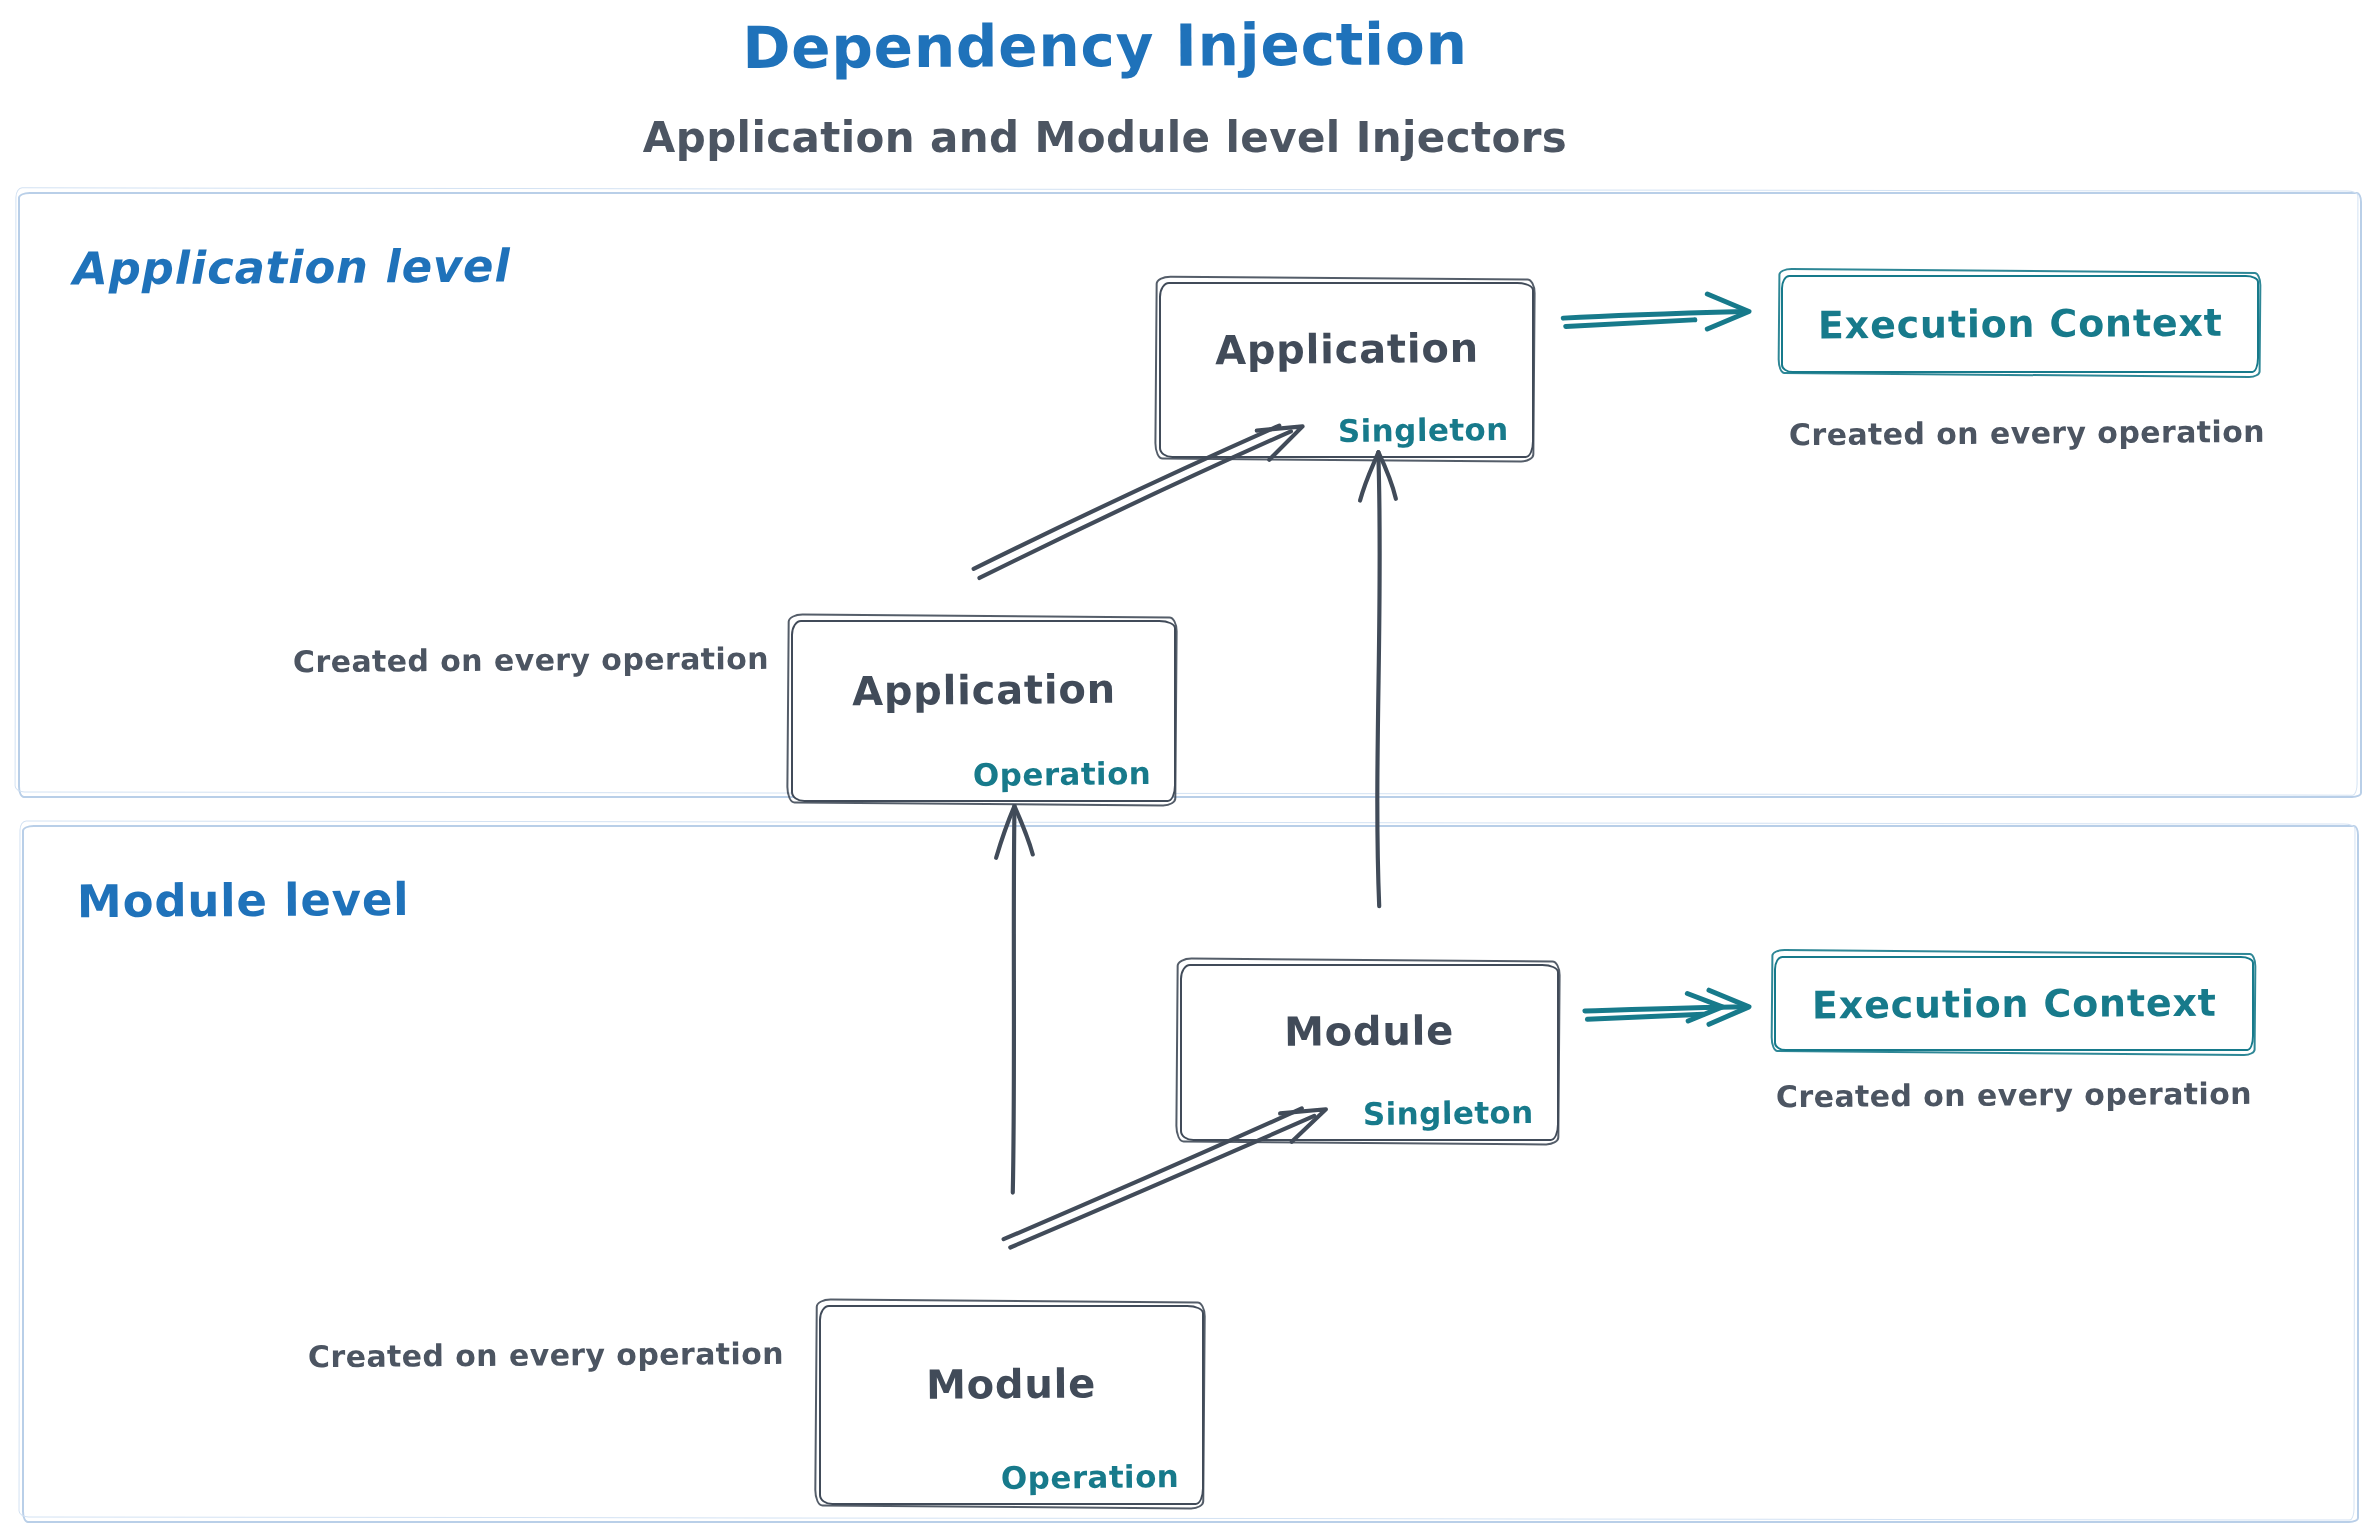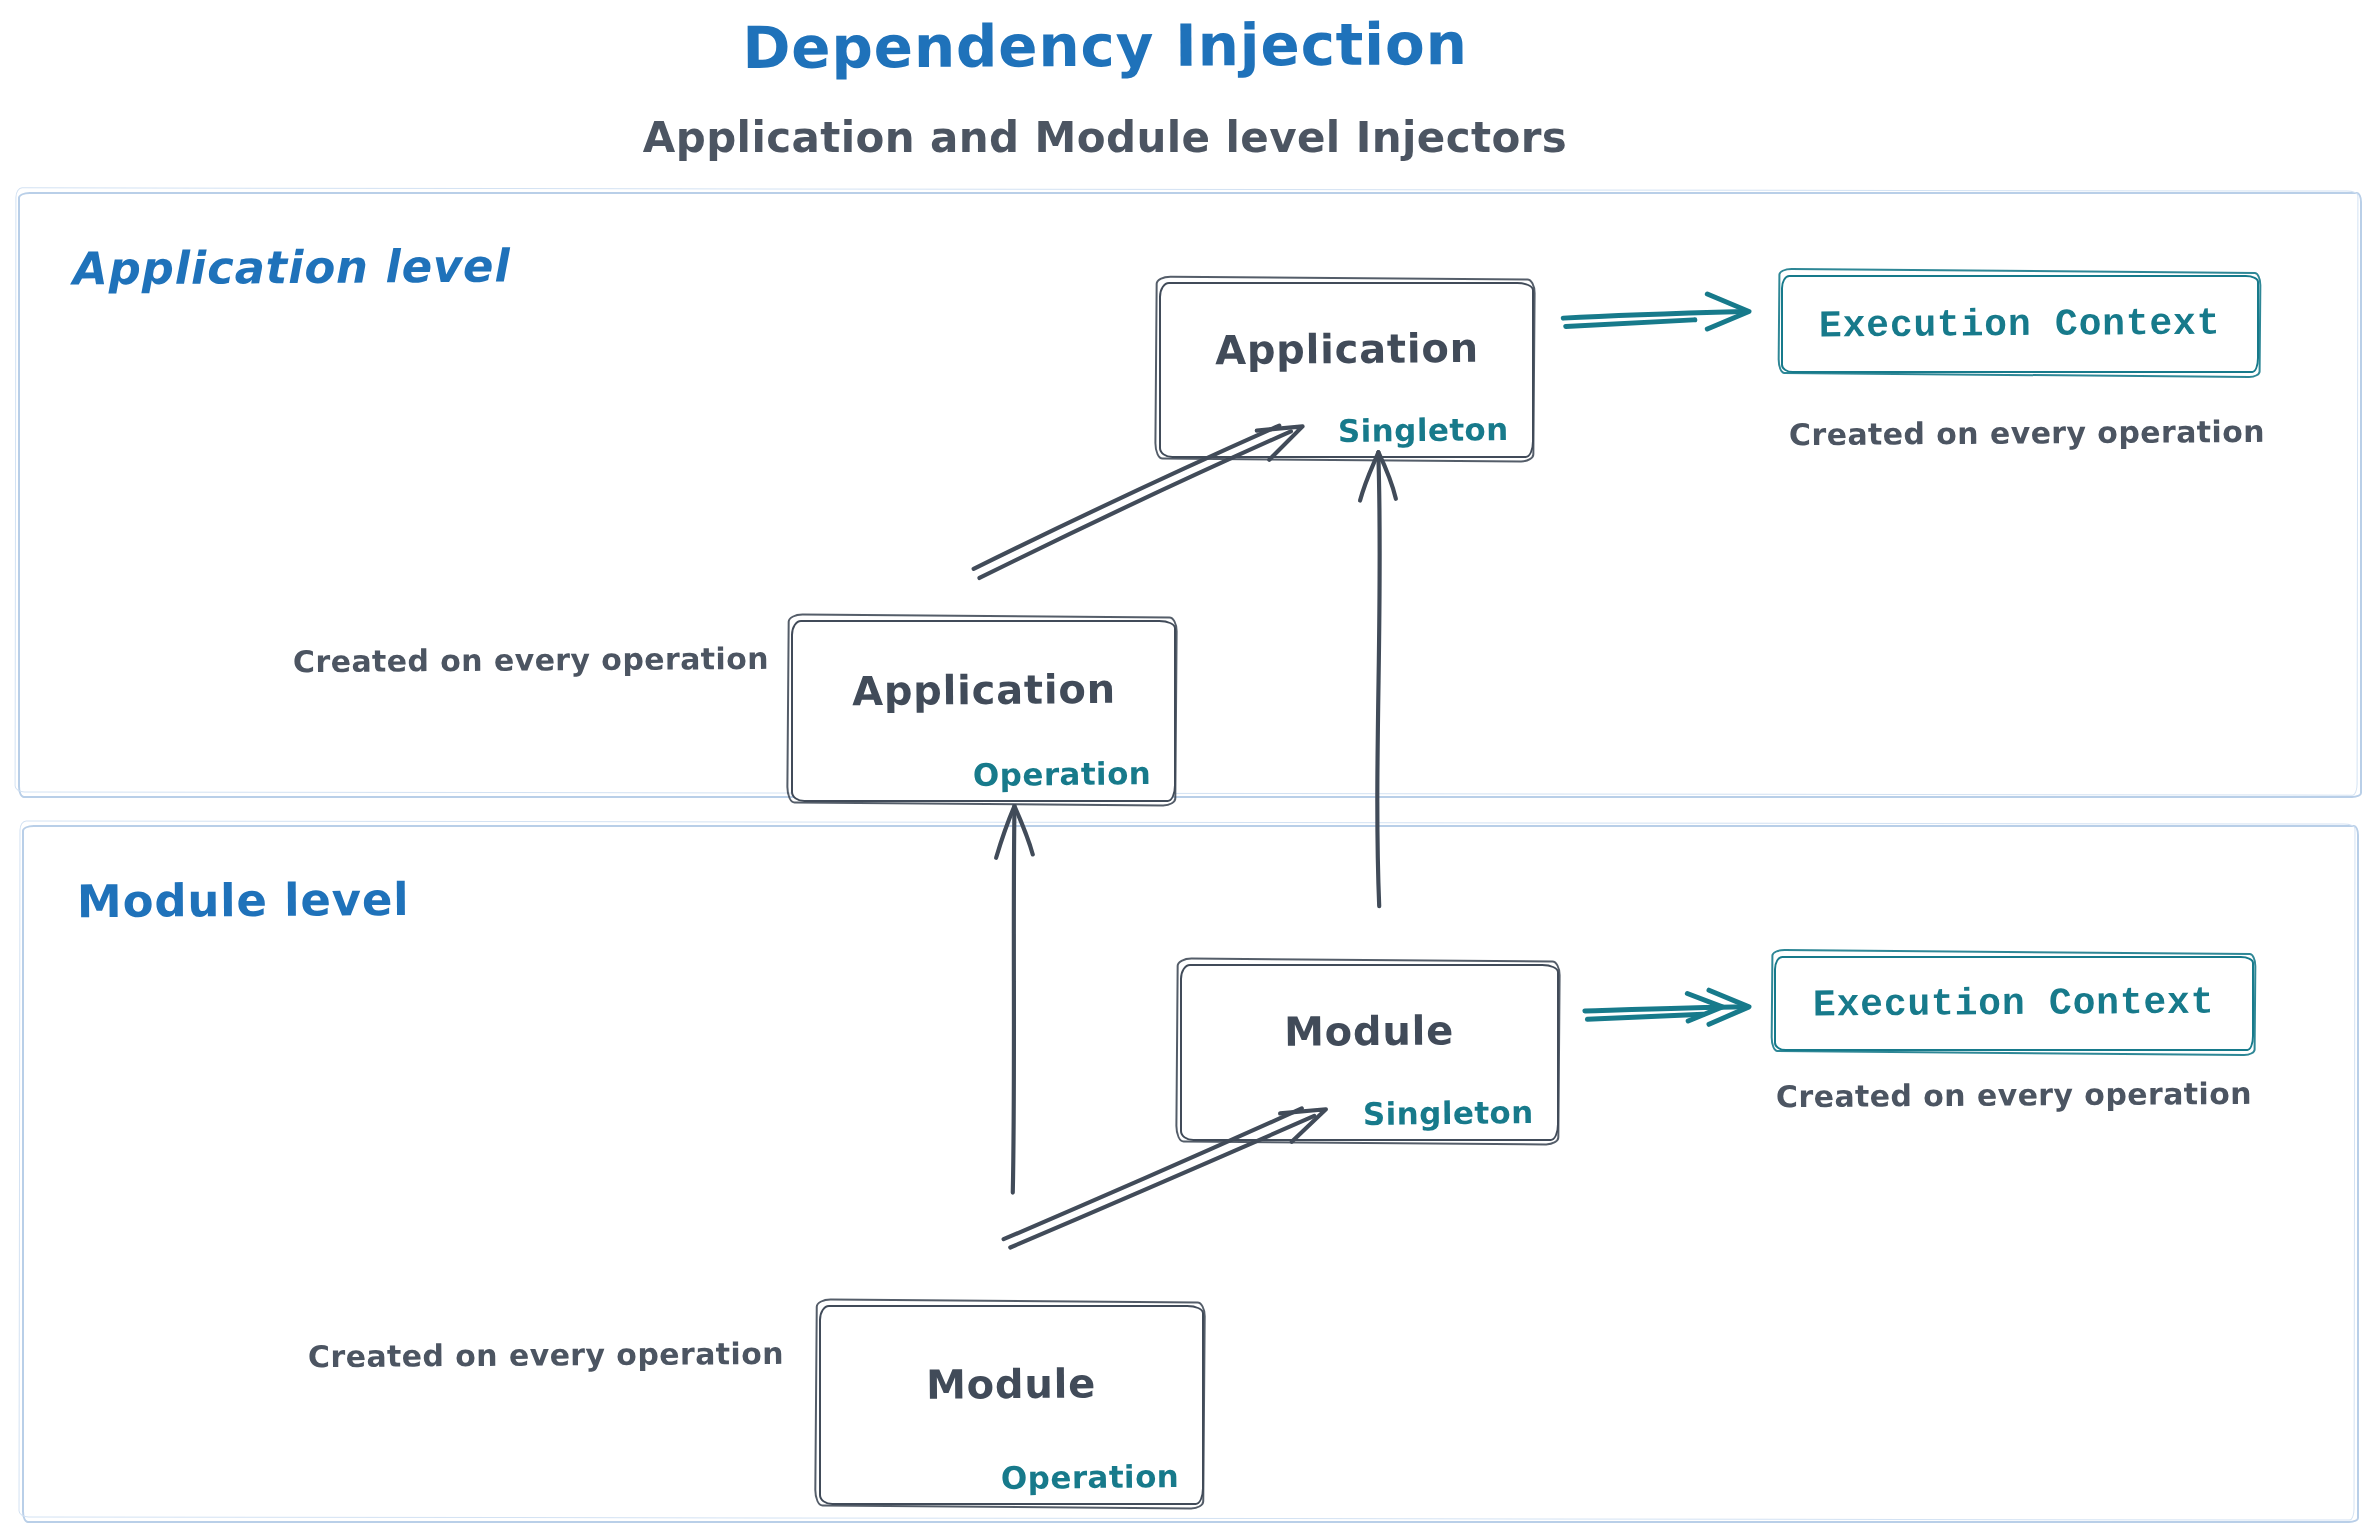--- a/index.html
+++ b/index.html
@@ -70,21 +70,21 @@
     position:absolute;right:23px;bottom:8.3px;
     font-size:31px;font-weight:600;color:var(--teal);
     letter-spacing:0.4px;transform:rotate(-0.6deg);white-space:nowrap;
   }
   
   .exec{
     position:absolute;
     border:2.9px solid var(--teal);
     border-radius:8.3px 13.3px 6.7px 11.7px / 13.3px 6.7px 15px 8.3px;
     background:#fff;
-    display:flex;align-items:center;justify-content:center;font-family:Liberation Mono, monospace;
+    display:flex;align-items:center;justify-content:center;
   }
   .exec::before{
     content:"";position:absolute;inset:-6.7px -4.2px -5.8px -5px;
     border:2.5px solid var(--teal);
     border-radius:13.3px 6.7px 11.7px 6.7px / 6.7px 13.3px 6.7px 15px;
     transform:rotate(0.5deg);
     pointer-events:none;opacity:.9;
   }
   .exec .exec-title{
     font-size:38px;font-weight:700;color:var(--teal);

